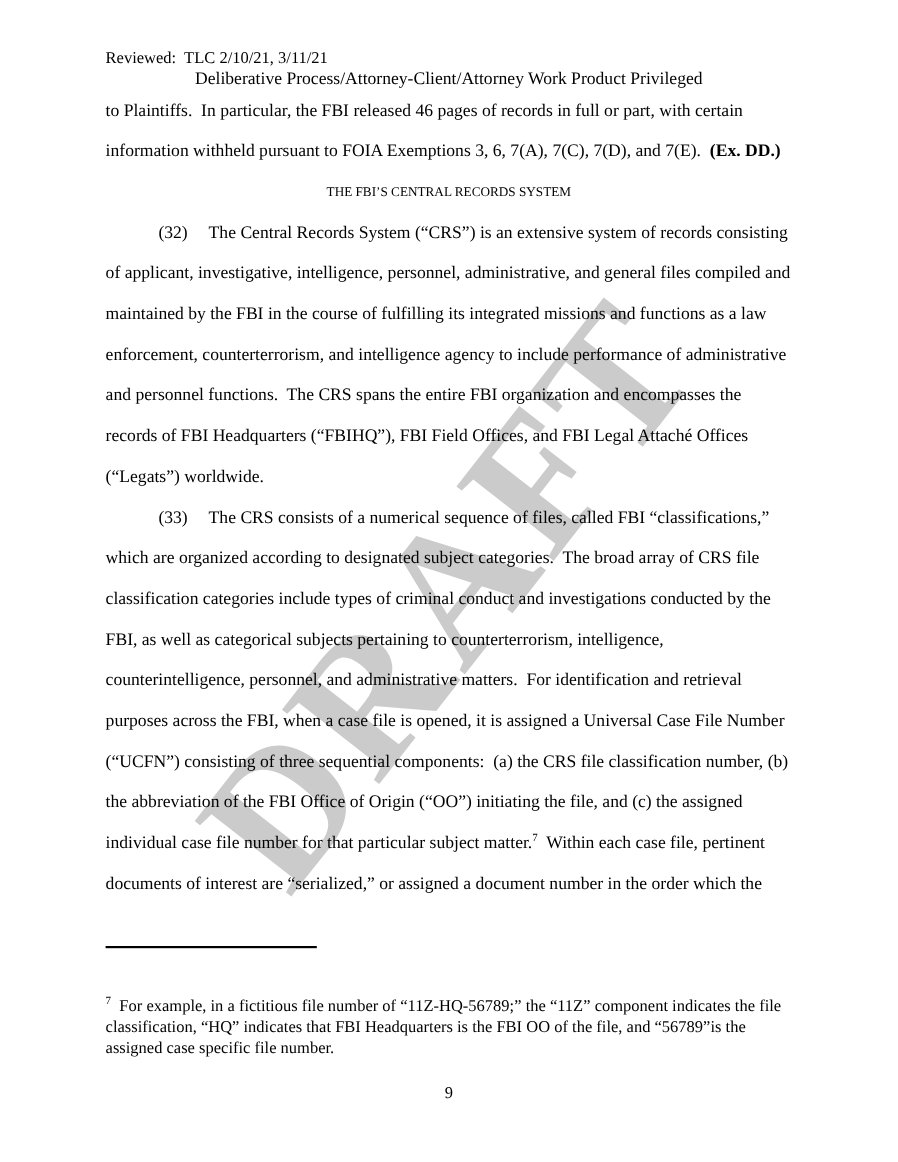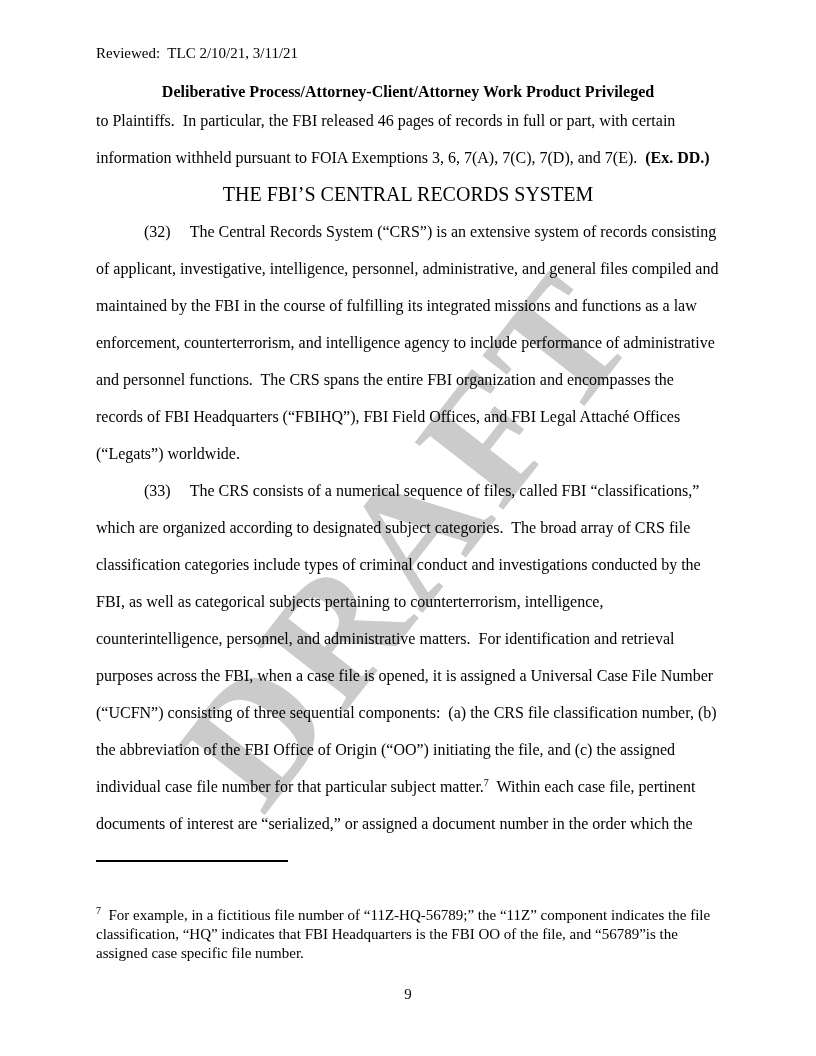--- a/index.html
+++ b/index.html
@@ -35,34 +35,33 @@
     width: 624px;
     z-index: 1;
   }
   .meta-line {
     font-size: 15px;
     line-height: 18px;
     white-space: pre-wrap;
   }
   .privilege-line {
     font-size: 16px;
-    font-weight: bold;
+    font-weight: normal;
     text-align: center;
     line-height: 20px;
-    margin-top: 20px;
   }
   .para {
     font-size: 16px;
     line-height: 37px;
     white-space: pre-wrap;
     text-align: left;
   }
   .para .bold { font-weight: bold; }
   .section-heading {
-    font-size: 20px;
+    font-size: 12px;
     line-height: 37px;
     text-align: center;
     white-space: pre-wrap;
   }
   .para.numbered { text-indent: 48px; font-family: Liberation Serif, serif; }
   .ptab { display: inline-block; width: 19px; }
   sup {
     font-size: 10px;
     vertical-align: super;
     line-height: 0;

